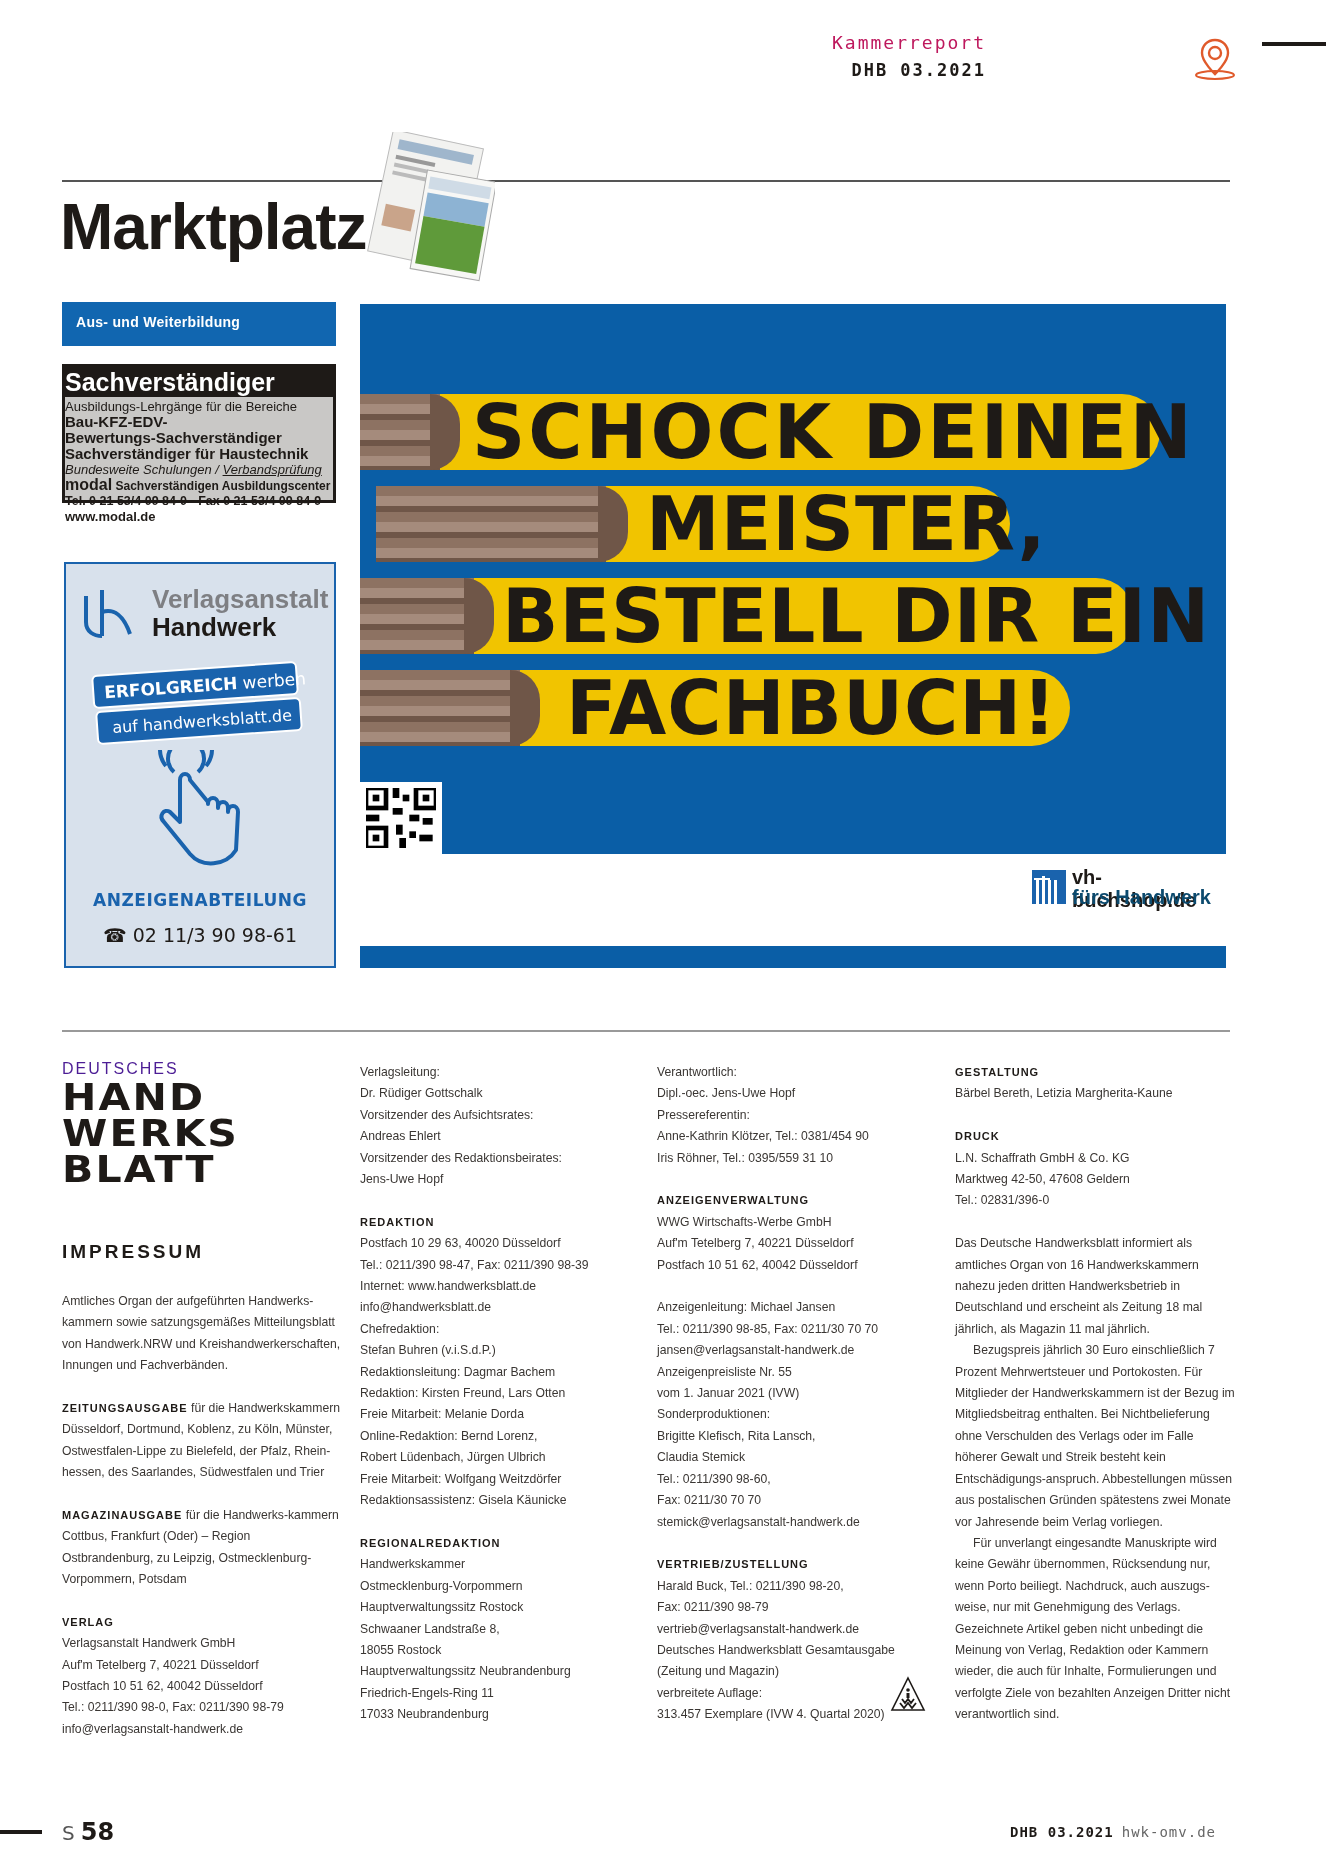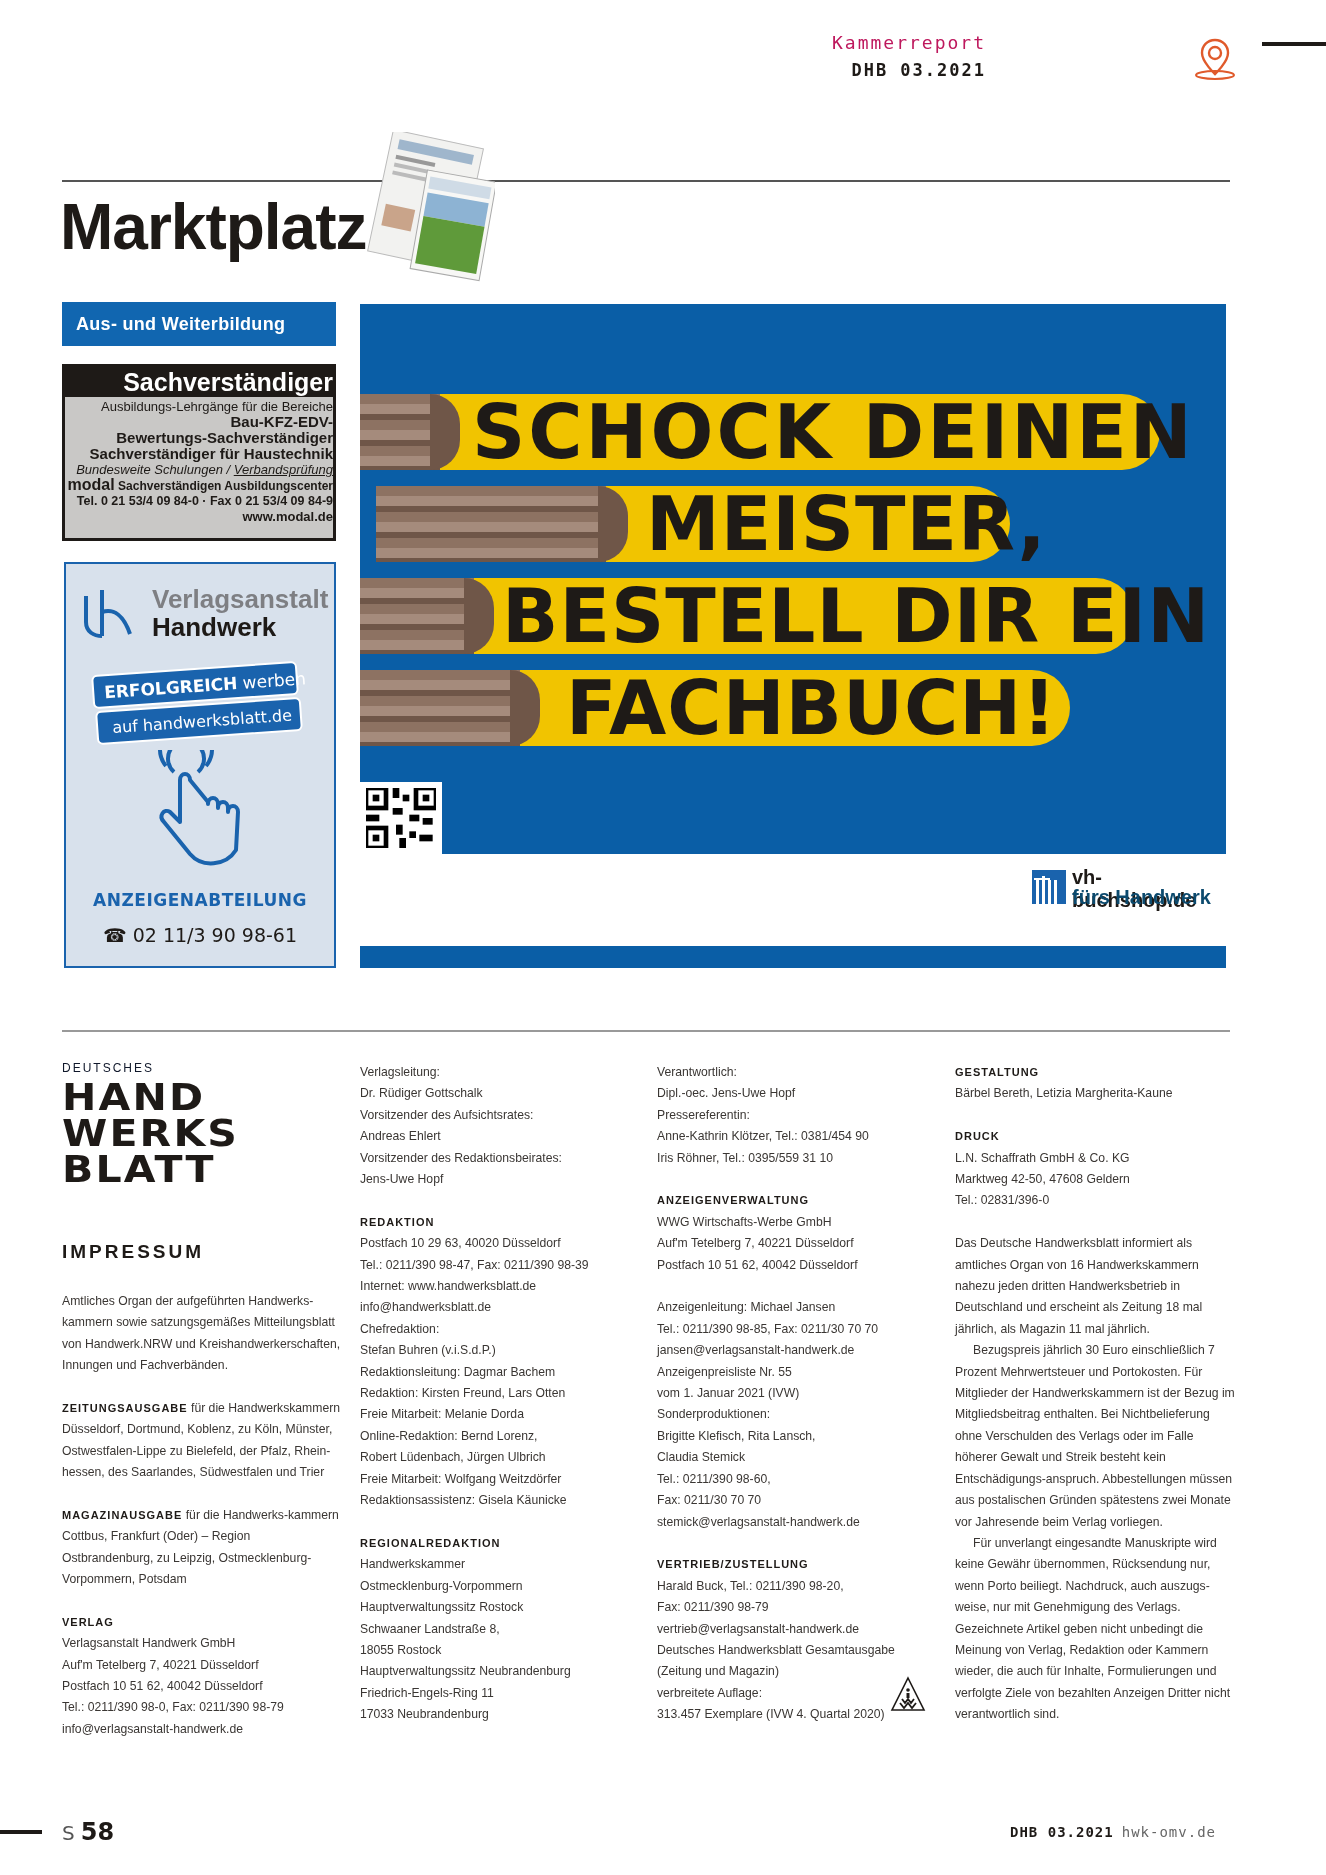--- a/index.html
+++ b/index.html
@@ -12,22 +12,22 @@
   .hdr-issue { right: 340px; top: 60px; width: 300px; text-align: right; font-family: "DejaVu Sans Mono", monospace; font-weight: bold; font-size: 17px; letter-spacing: 2px; color: #1e1a17; }
   .hdr-pin { left: 1192px; top: 36px; width: 46px; height: 46px; }
   .hdr-bar { left: 1262px; top: 42px; width: 64px; height: 4px; background: #1e1a17; }
 
   
   .rule-top { left: 62px; top: 180px; width: 1168px; height: 2px; background: #555; }
   .title { left: 60px; top: 190px; font-size: 64px; font-weight: bold; letter-spacing: -1px; color: #1e1a17; background: #fff; padding-right: 6px; }
   .papers { left: 355px; top: 132px; width: 140px; height: 160px; }
 
   
-  .cat-bar { left: 62px; top: 302px; width: 274px; height: 44px; background: #1166b0; color: #fff; font-weight: bold; font-size: 18px; padding: 12px 14px; font-family: "Liberation Sans", sans-serif; letter-spacing: 0.3px; }
-  .ad-sv { left: 62px; top: 364px; width: 274px; height: 177px; border: 3px solid #1e1a17; background: #c9c8c6; text-align: right; font-family: "Liberation Sans", sans-serif; }
+  .cat-bar { left: 62px; top: 302px; width: 274px; height: 44px; background: #1166b0; color: #fff; font-weight: bold; font-size: 14px; padding: 12px 14px; font-family: "Liberation Sans", sans-serif; letter-spacing: 0.3px; }
+  .ad-sv { left: 62px; top: 364px; width: 274px; height: 139px; border: 3px solid #1e1a17; background: #c9c8c6; text-align: left; font-family: "Liberation Sans", sans-serif; }
   .ad-sv .sv-head { background: #1e1a17; color: #fff; font-weight: bold; font-size: 25px; height: 30px; line-height: 30px; }
   .ad-sv .sv-l1 { font-size: 13px; margin-top: 3px; line-height: 14px; }
   .ad-sv .sv-b { font-size: 15px; font-weight: bold; line-height: 16px; }
   .ad-sv .sv-it { font-size: 13px; font-style: italic; line-height: 15px; }
   .ad-sv .sv-it u { text-decoration: underline; }
   .ad-sv .sv-modal { font-size: 12px; font-weight: bold; line-height: 16px; }
   .ad-sv .sv-modal b { font-size: 16px; }
   .ad-sv .sv-tel { font-size: 12.5px; font-weight: bold; line-height: 15px; }
   .ad-sv .sv-url { font-size: 13px; font-weight: bold; line-height: 15px; }
 
@@ -55,21 +55,21 @@
   .shop-t1 { left: 712px; top: 12px; font-size: 20px; font-weight: bold; color: #1e1a17; font-family: "Liberation Sans", sans-serif; }
   .shop-t2 { left: 712px; top: 32px; font-size: 20px; font-weight: bold; color: #0c4a6e; font-family: "Liberation Sans", sans-serif; }
   .blue-footer-bar { left: 360px; top: 946px; width: 866px; height: 22px; background: #0a5ea6; }
 
   
   .rule-mid { left: 62px; top: 1030px; width: 1168px; height: 2px; background: #999; }
   .col { position: absolute; top: 1062px; width: 280px; font-family: "Liberation Sans", sans-serif; font-size: 12.2px; line-height: 21.4px; color: #3a3633; }
   .col .h { font-weight: bold; font-size: 11px; letter-spacing: 1px; color: #1e1a17; }
   .col .gap { height: 21.4px; }
   .col .ind { text-indent: 18px; }
-  .dhb-small { font-size: 12px; letter-spacing: 2px; color: #0f172a; }
+  .dhb-small { font-size: 16px; letter-spacing: 2px; color: #4c1d95; }
   .dhb-big { font-family: "DejaVu Sans", sans-serif; font-weight: bold; font-size: 38px; line-height: 36px; letter-spacing: 2px; color: #1e1a17; transform: scaleX(1.08); transform-origin: left; }
   .imp-title { font-weight: bold; font-size: 19px; letter-spacing: 3px; margin: 54px 0 28px 0; color: #1e1a17; }
   .ivw { left: 890px; top: 1676px; width: 36px; height: 36px; }
 
   
   .foot-bar { left: 0; top: 1830px; width: 42px; height: 4px; background: #1e1a17; }
   .foot-page { left: 62px; top: 1818px; font-size: 24px; color: #1e1a17; font-family: "DejaVu Sans", sans-serif; }
   .foot-page .s { font-weight: normal; color: #555; font-size: 20px; margin-right: 6px; }
   .foot-page .n { font-weight: bold; }
   .foot-right { left: 1010px; top: 1824px; font-size: 14px; font-family: "DejaVu Sans Mono", monospace; }

